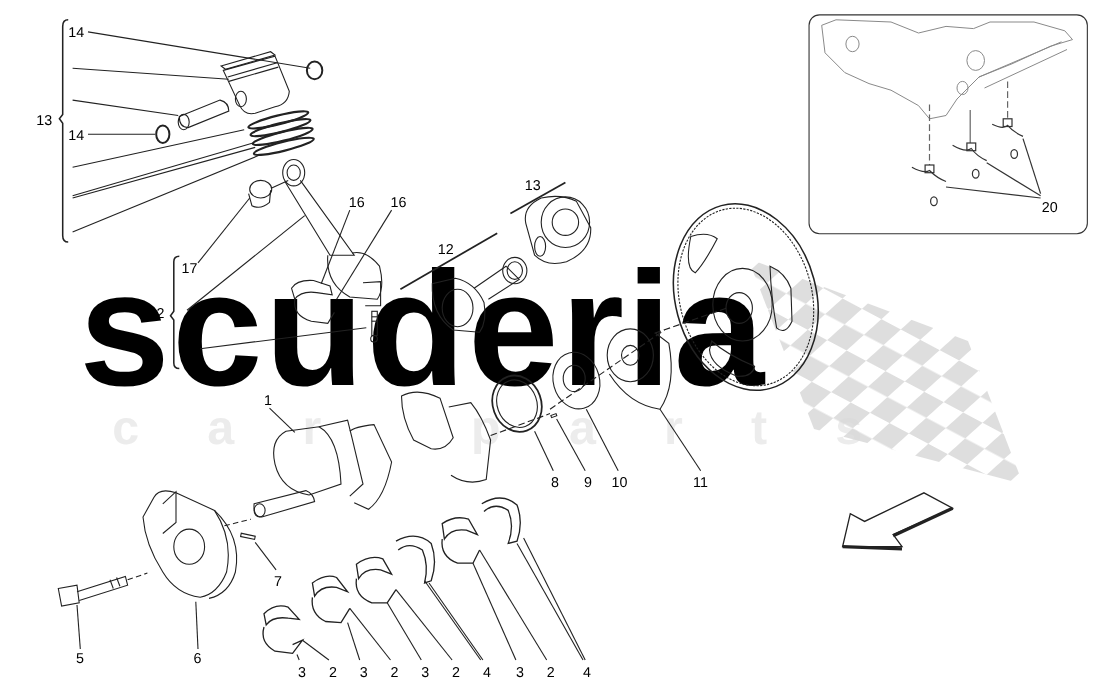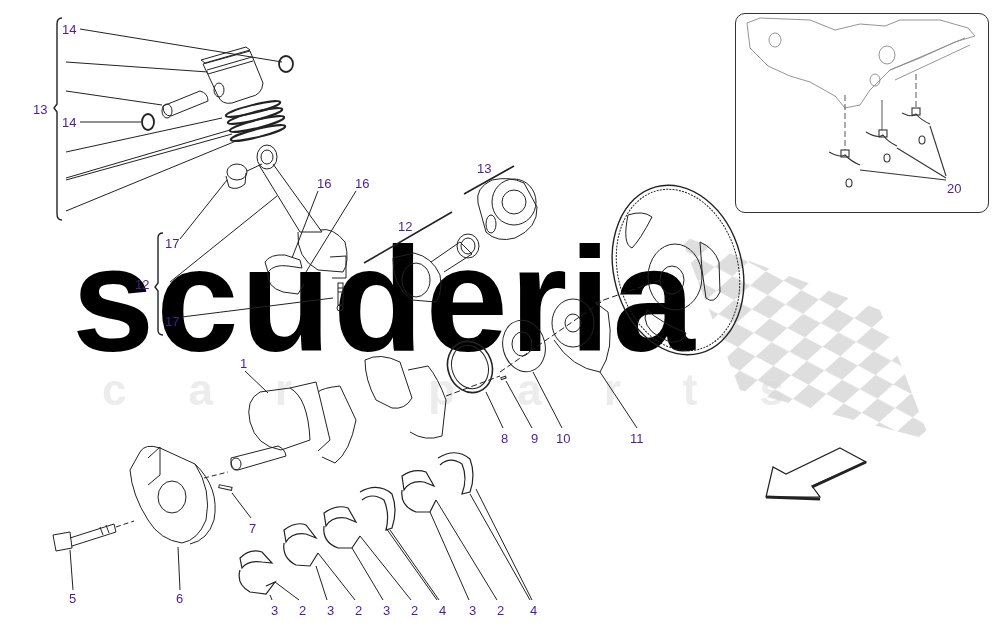--- a/index.html
+++ b/index.html
@@ -1,21 +1,21 @@
 <!DOCTYPE html>
 <html><head>
 <meta charset="utf-8">
 <style>
   html, body { margin:0; padding:0; background:#ffffff; }
   body { width:1000px; height:632px; overflow:hidden; position:relative; font-family:"Liberation Sans", sans-serif; }
   #stage { position:absolute; left:0; top:0; width:1000px; height:632px; }
   .wm-big { position:absolute; left:72px; top:226px; font-family:"Liberation Sans", sans-serif; font-size:148px; font-weight:bold; color:#000000; letter-spacing:2px; line-height:1; white-space:nowrap; z-index:0; }
   .wm-small { position:absolute; left:78px; top:368px; font-family:"Liberation Sans", sans-serif; font-size:44px; font-weight:bold; color:#ececec; letter-spacing:62px; line-height:1; white-space:nowrap; z-index:0;margin-left:24px; }
   svg { position:absolute; left:0; top:0; z-index:1; }
-  .lbl { position:absolute; font-family:"Liberation Sans", sans-serif; font-size:13px; color:#4c1d95; line-height:1; z-index:2; white-space:nowrap;text-align:center; }
+  .lbl { position:absolute; font-family:"Liberation Sans", sans-serif; font-size:13px; color:#000000; line-height:1; z-index:2; white-space:nowrap;text-align:center; }
   .inset { position:absolute; left:735px; top:13px; width:252px; height:198px; border:1.4px solid #333; border-radius:10px; z-index:1; }
 </style>
 </head>
 <body>
 
 <div id="stage">
 
   <div class="wm-big">scuderia</div>
   <div class="wm-small">car parts</div>
 

